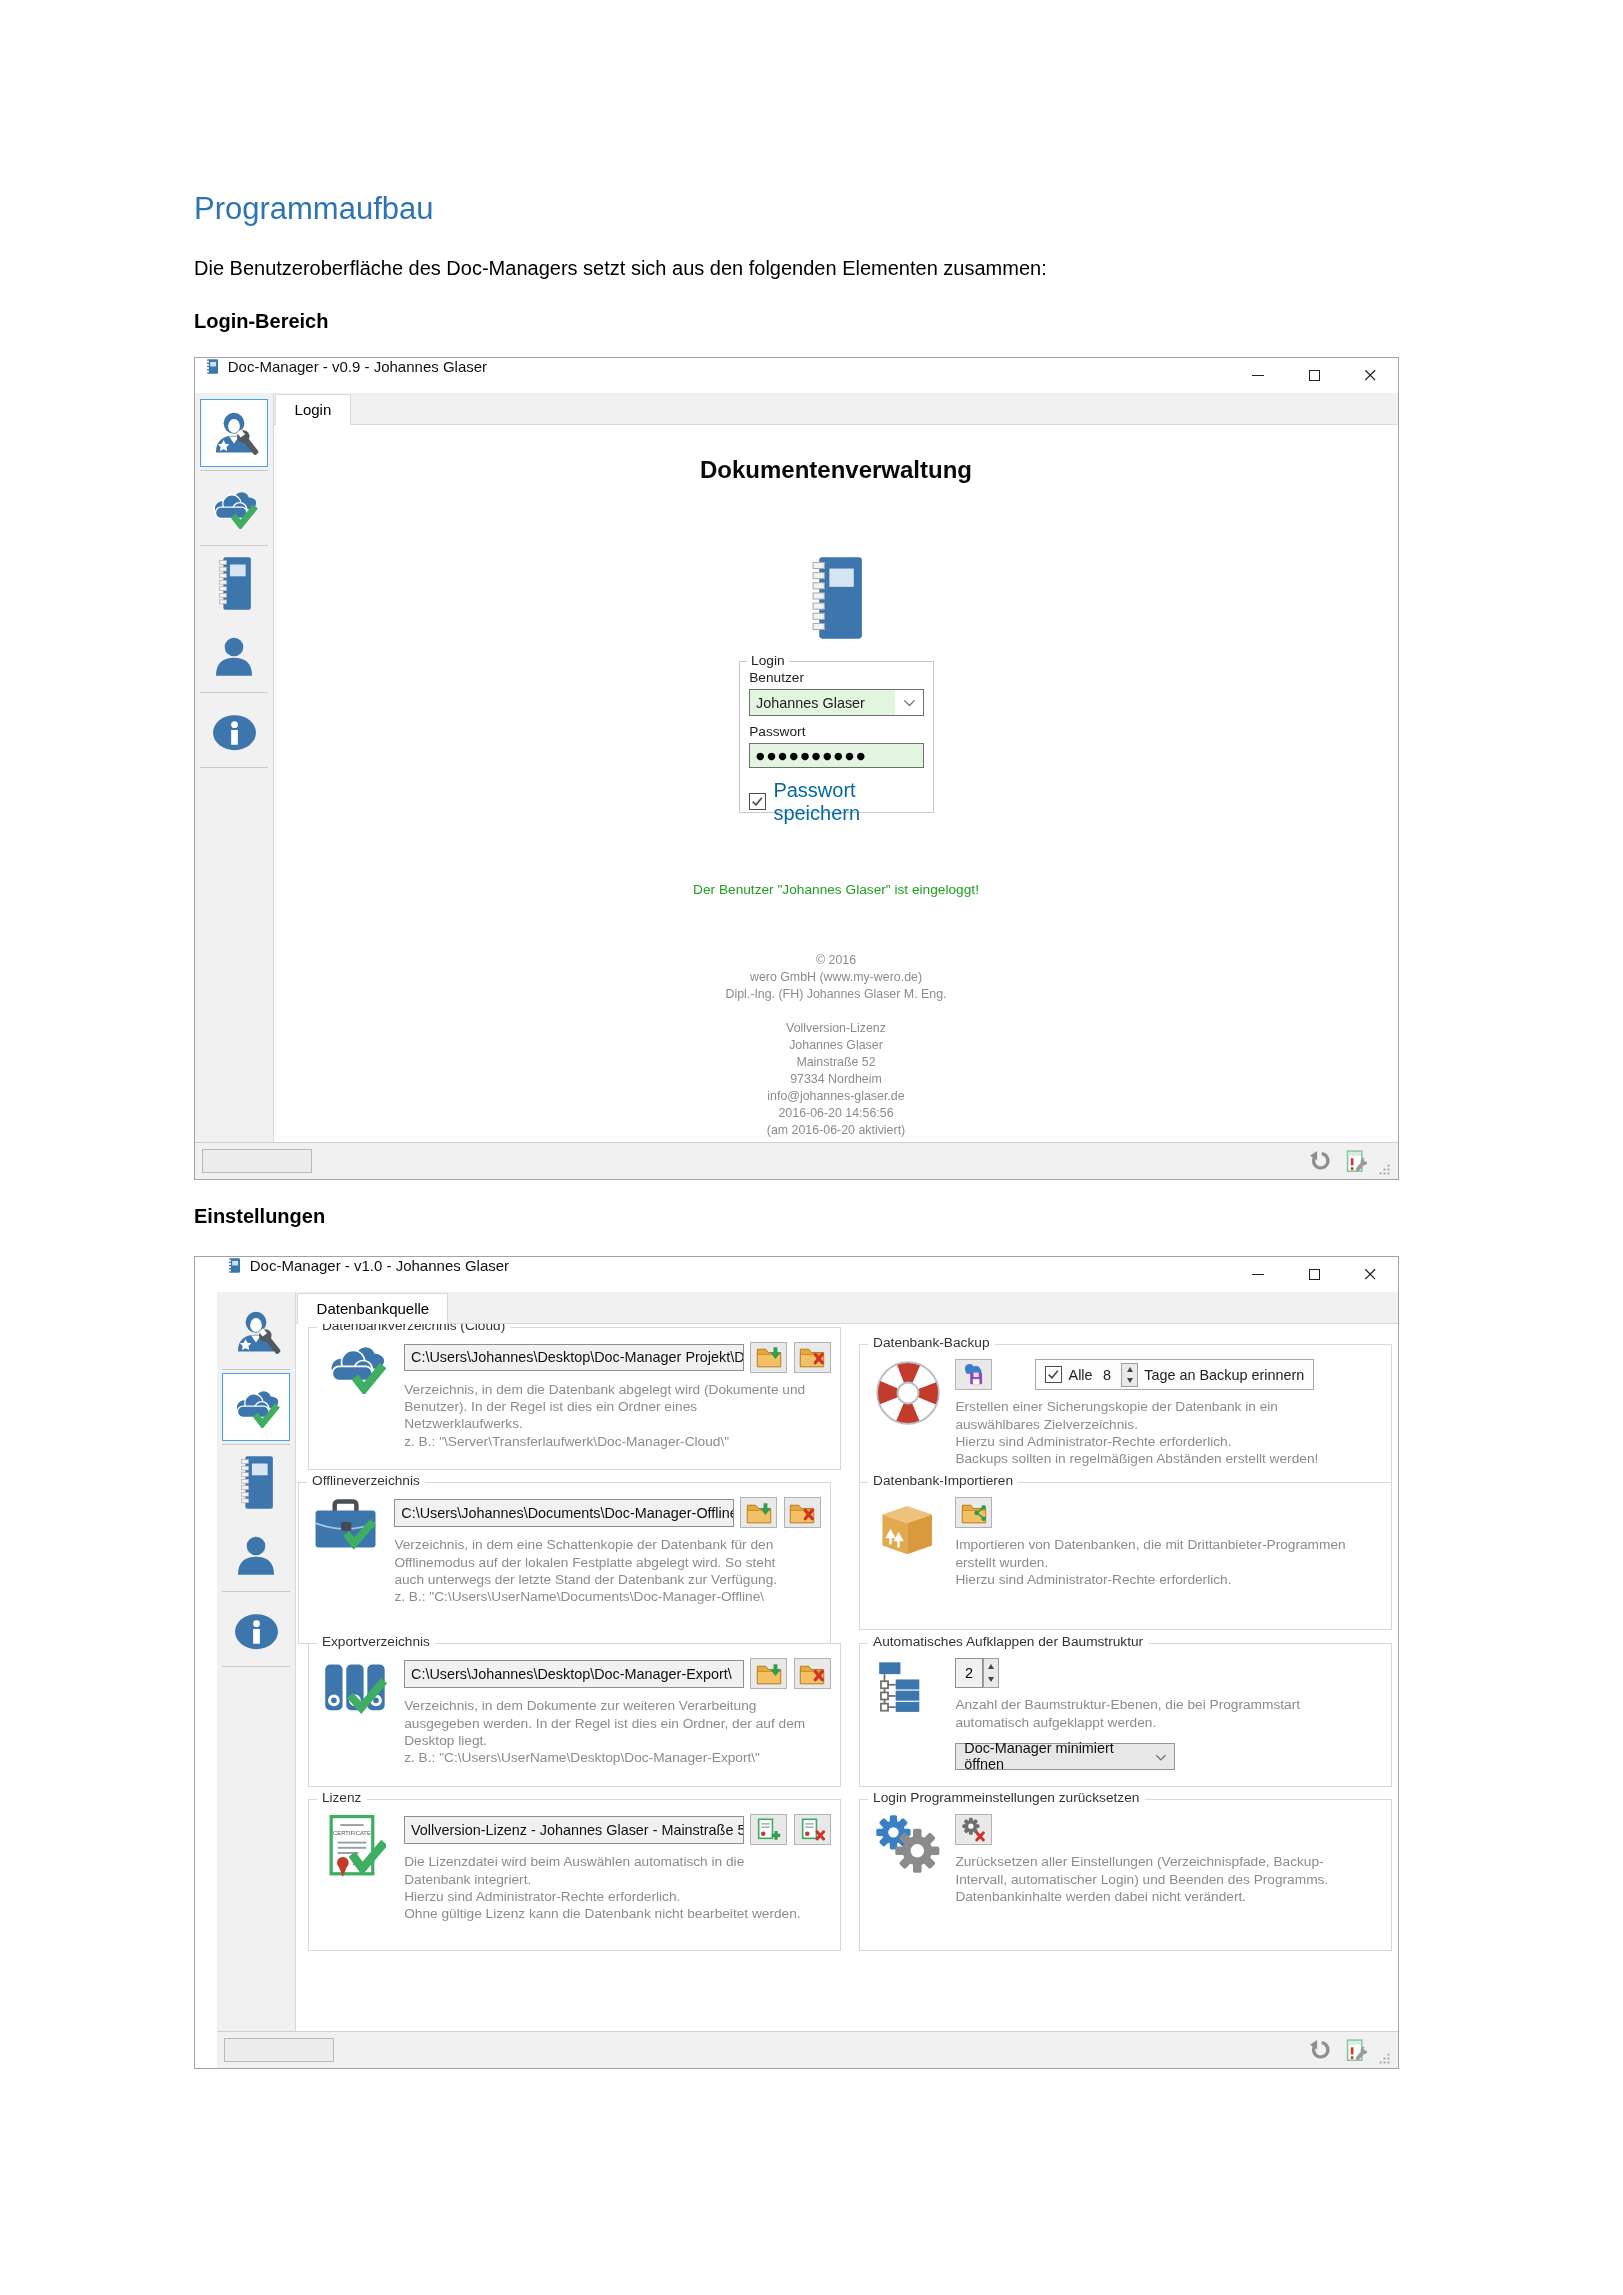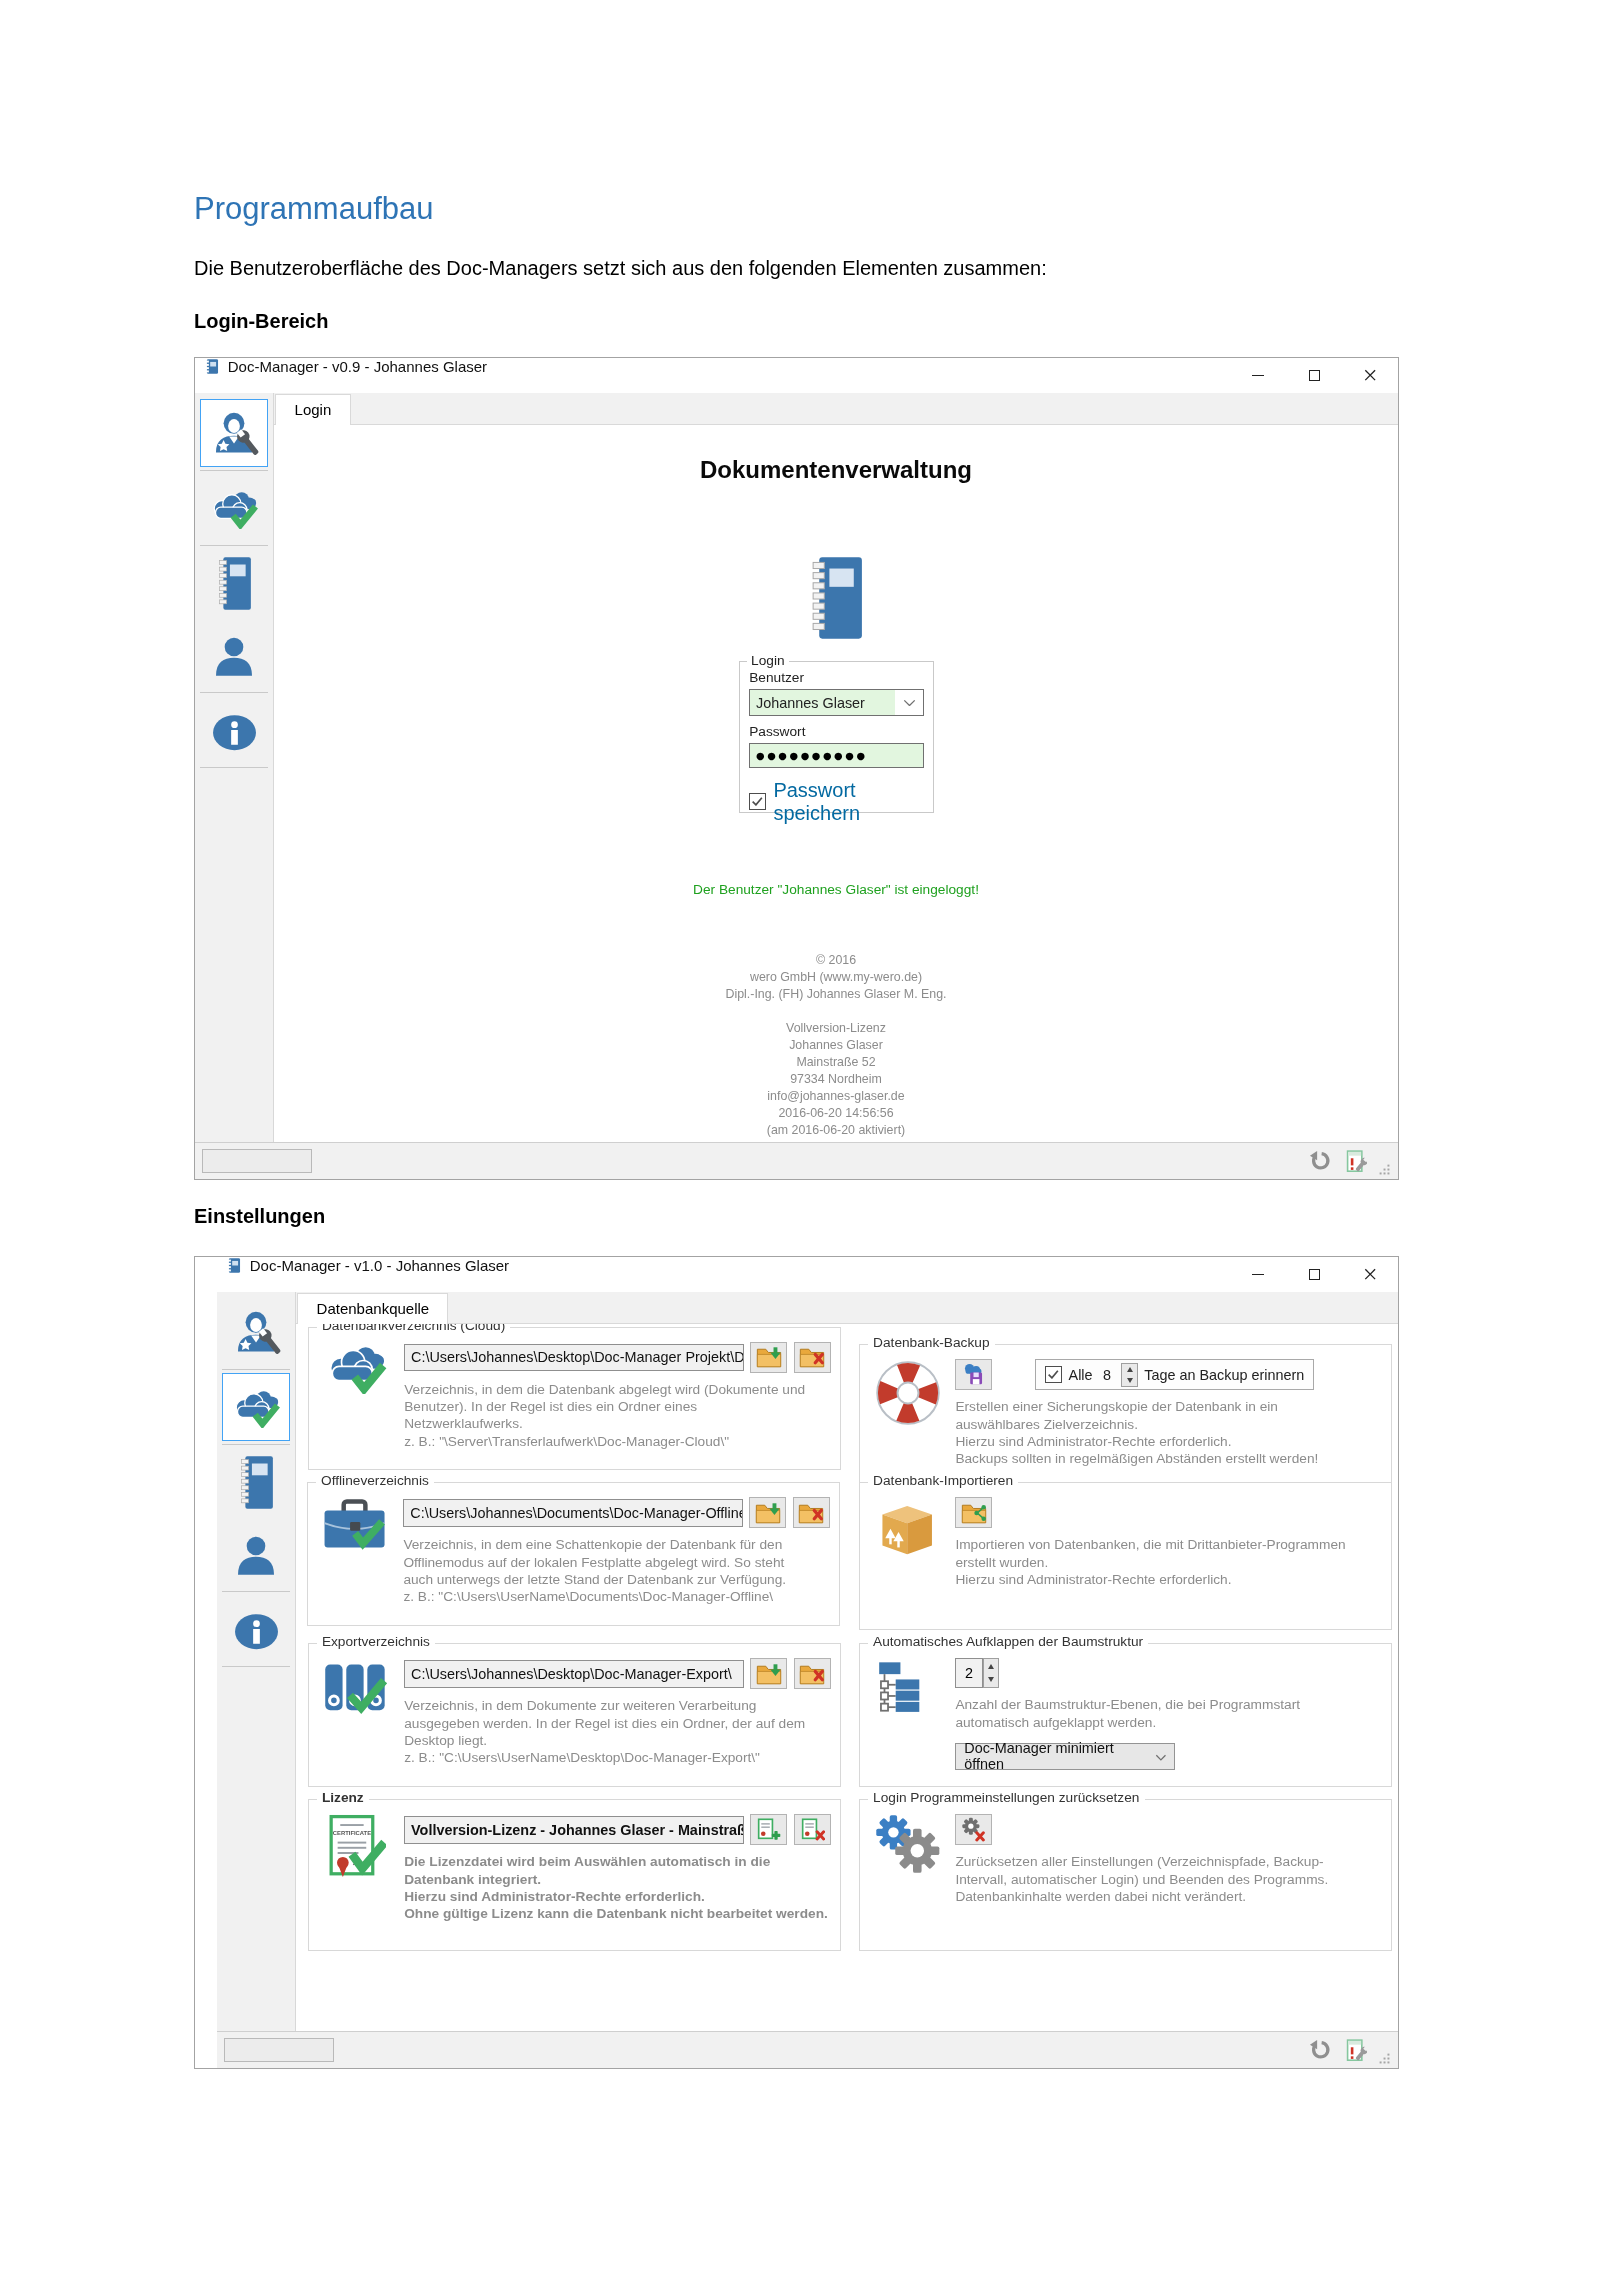--- a/index.html
+++ b/index.html
@@ -72,25 +72,25 @@
   .g-icon{width:77px;flex:0 0 77px;display:flex;justify-content:center;align-items:flex-start;}
   .g-main{flex:1;min-width:0;}
   .field-row{display:flex;gap:6.5px;align-items:center;margin-bottom:7.9px;}
   .path-field{flex:1;height:27.5px;border:1.3px solid #8f8f8f;background:#f1f1f1;display:flex;align-items:center;padding:0 5.9px;font-size:14.4px;color:#111;white-space:nowrap;overflow:hidden;box-sizing:border-box;}
   .icon-btn{width:37px;height:31px;flex:0 0 37px;border:0.7px solid #b3b3b3;background:#e9e9e9;display:flex;align-items:center;justify-content:center;box-sizing:border-box;}
   .desc{font-size:13.7px;color:#8c8c8c;line-height:17.3px;}
   .desc div{white-space:nowrap;}
 
   #g-db{left:11.8px;top:2.6px;width:533px;height:143px;}
   #g-backup{left:563px;top:20px;width:533px;height:143px;}
-  #g-offline{left:11px;top:158px;width:533px;height:144px;}
+  #g-offline{left:2px;top:158px;width:533px;height:162px;}
   #g-import{left:563px;top:158px;width:533px;height:148px;}
   #g-export{left:11.8px;top:319px;width:533px;height:144px;}
   #g-tree{left:563px;top:319px;width:533px;height:144px;}
-  #g-license{left:11.8px;top:475px;width:533px;height:152px;font-weight:bold;}
+  #g-license{left:11.8px;top:475px;width:533px;height:152px;}
   #g-reset{left:563px;top:475px;width:533px;height:152px;}
 
   .remind-panel{display:inline-flex;align-items:center;gap:6.5px;height:31px;border:1.3px solid #a9a9a9;background:#fdfdfd;padding:0 9.2px;font-size:14.4px;color:#222;box-sizing:border-box;margin-left:36px;}
   .remind-val{margin:0 3.9px;}
   .spin{display:flex;flex-direction:column;width:16.4px;border:0.7px solid #9f9f9f;background:#e9e9e9;box-sizing:border-box;}
   .spin > div{height:11px;display:flex;align-items:center;justify-content:center;}
   .tri-up{width:0;height:0;border-left:3.9px solid transparent;border-right:3.9px solid transparent;border-bottom:5.2px solid #444;}
   .tri-down{width:0;height:0;border-left:3.9px solid transparent;border-right:3.9px solid transparent;border-top:5.2px solid #444;}
   .spin-value{width:27.5px;height:30px;border:1.3px solid #8f8f8f;background:#f1f1f1;display:flex;align-items:center;justify-content:center;font-size:14.4px;box-sizing:border-box;}
   .spin-tall{height:30px;}

